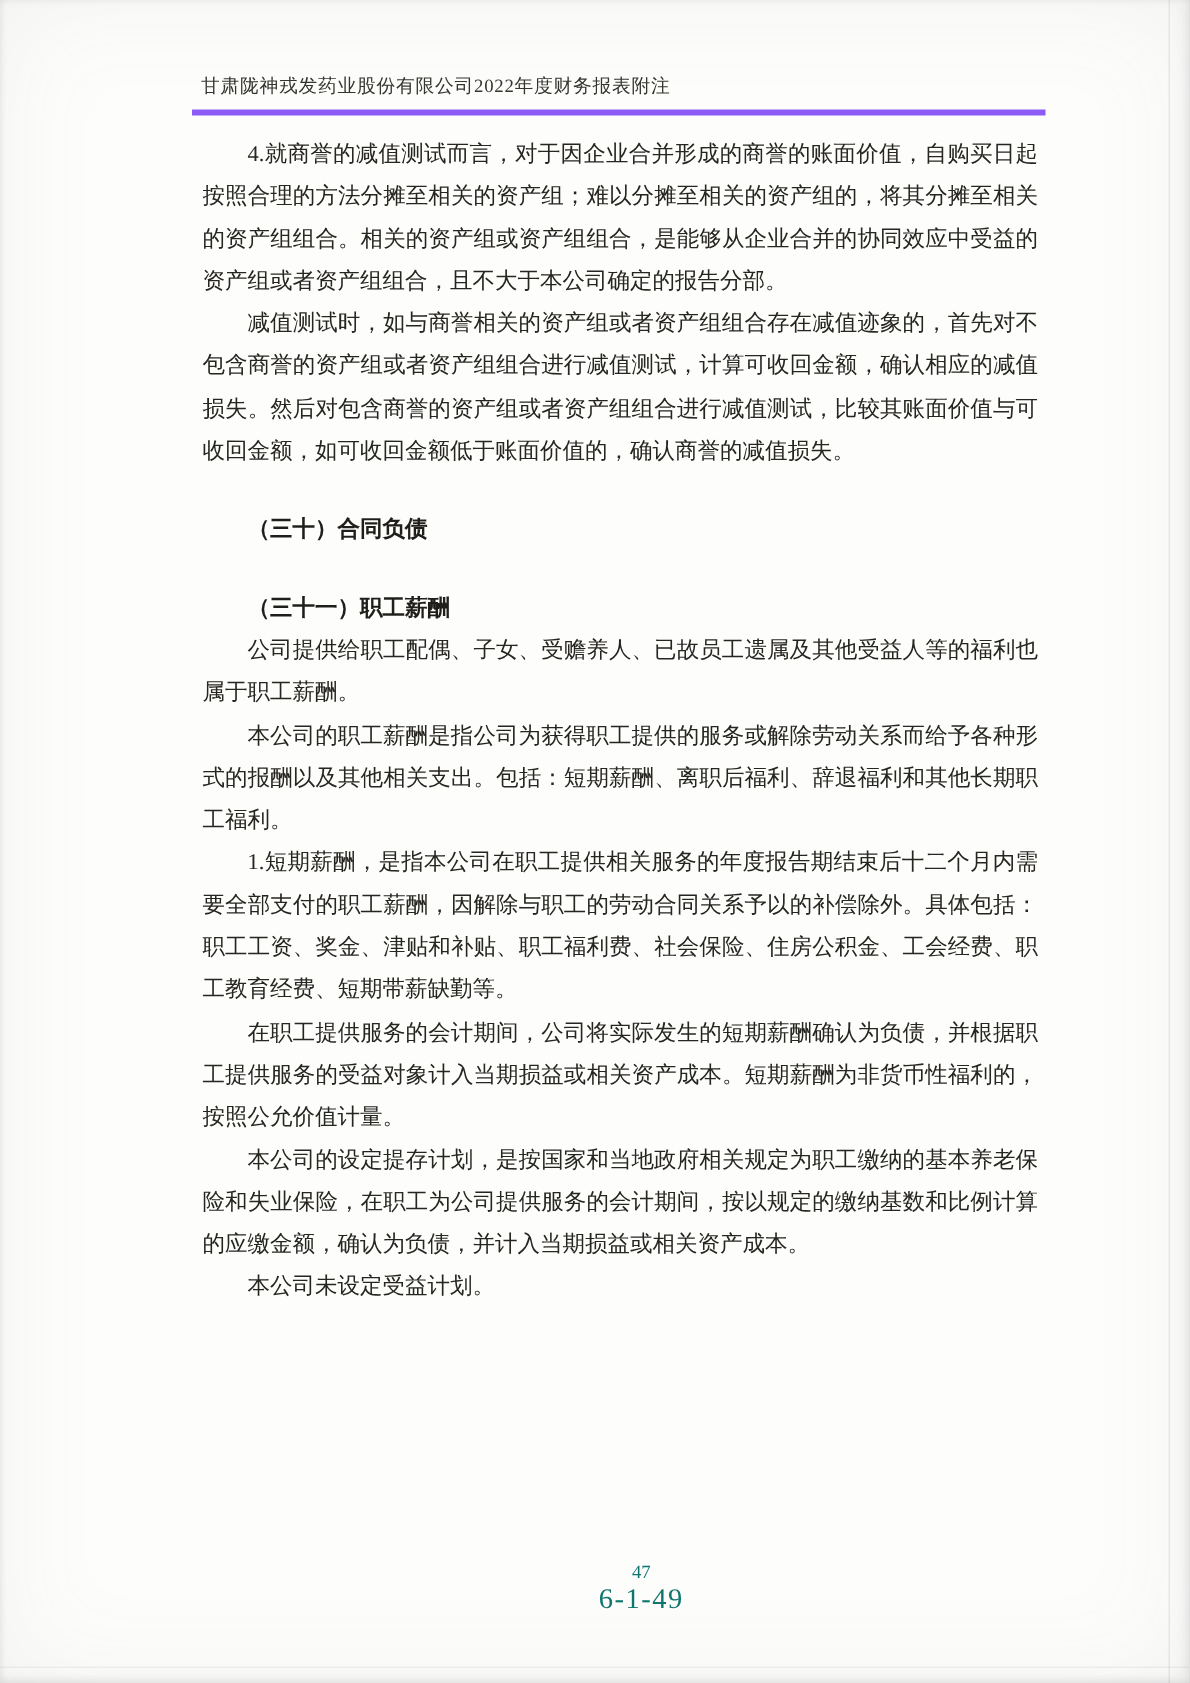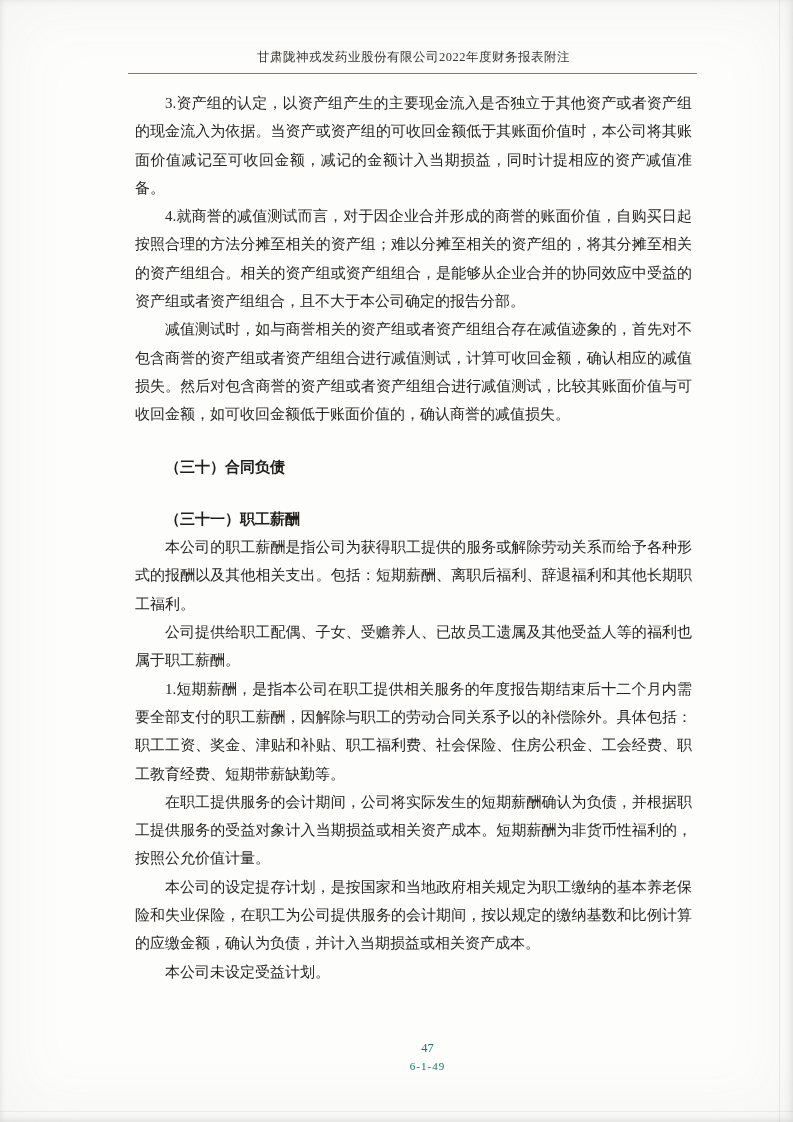--- a/index.html
+++ b/index.html
@@ -26,61 +26,60 @@
   }
   .scan::before {
     content: "";
     position: absolute; left: 0; bottom: 10px; width: 100%; height: 1px;
     background: rgba(0,0,0,0.05);
   }
   .page { position: absolute; inset: 0; }
 
   .doc-header {
     position: absolute; top: 49px; left: 128px; right: 96px;
-    display: flex; justify-content: center; align-items: flex-end;
+    display: flex; justify-content: flex-start; align-items: flex-end;
     font-size: 12.5px; color: #35342f;
     letter-spacing: 0.5px;
     padding: 0 4px 7px 6px;
-    border-bottom: 1px solid #8b5cf6;
+    border-bottom: 4px solid #8b5cf6;
   }
 
   .doc-body {
     position: absolute; top: 89px; left: 135px; width: 557px;
     font-size: 15px; line-height: 28.3px; color: #262520;
     text-align: justify;
   }
   .doc-body p { margin: 0; text-indent: 2em; }
   .doc-body p.heading { font-weight: bold; color: #1f1e1a; margin-top: 24px; }
 
   .doc-footer {
     position: absolute; top: 1040px; left: 135px; width: 585px;
     text-align: center; color: #0f766e;
   }
   .page-num { font-size: 12.5px; line-height: 17px; }
-  .doc-num  { font-size: 11px; line-height: 19px; letter-spacing: 1px; }
+  .doc-num  { font-size: 19px; line-height: 19px; letter-spacing: 1px; }
 </style>
 </head>
 <body>
 
 <div class="scan">
   <div class="page">
 
     <div class="doc-header">
       <span>甘肃陇神戎发药业股份有限公司</span>
       <span>2022年度财务报表附注</span>
     </div>
 
     <div class="doc-body">
-        <p>3.资产组的认定，以资产组产生的主要现金流入是否独立于其他资产或者资产组的现金流入为依据。当资产或资产组的可收回金额低于其账面价值时，本公司将其账面价值减记至可收回金额，减记的金额计入当期损益，同时计提相应的资产减值准备。</p>
         <p>4.就商誉的减值测试而言，对于因企业合并形成的商誉的账面价值，自购买日起按照合理的方法分摊至相关的资产组；难以分摊至相关的资产组的，将其分摊至相关的资产组组合。相关的资产组或资产组组合，是能够从企业合并的协同效应中受益的资产组或者资产组组合，且不大于本公司确定的报告分部。</p>
         <p>减值测试时，如与商誉相关的资产组或者资产组组合存在减值迹象的，首先对不包含商誉的资产组或者资产组组合进行减值测试，计算可收回金额，确认相应的减值损失。然后对包含商誉的资产组或者资产组组合进行减值测试，比较其账面价值与可收回金额，如可收回金额低于账面价值的，确认商誉的减值损失。</p>
         <p class="heading">（三十）合同负债</p>
         <p class="heading">（三十一）职工薪酬</p>
+        <p>公司提供给职工配偶、子女、受赡养人、已故员工遗属及其他受益人等的福利也属于职工薪酬。</p>
         <p>本公司的职工薪酬是指公司为获得职工提供的服务或解除劳动关系而给予各种形式的报酬以及其他相关支出。包括：短期薪酬、离职后福利、辞退福利和其他长期职工福利。</p>
-        <p>公司提供给职工配偶、子女、受赡养人、已故员工遗属及其他受益人等的福利也属于职工薪酬。</p>
         <p>1.短期薪酬，是指本公司在职工提供相关服务的年度报告期结束后十二个月内需要全部支付的职工薪酬，因解除与职工的劳动合同关系予以的补偿除外。具体包括：职工工资、奖金、津贴和补贴、职工福利费、社会保险、住房公积金、工会经费、职工教育经费、短期带薪缺勤等。</p>
         <p>在职工提供服务的会计期间，公司将实际发生的短期薪酬确认为负债，并根据职工提供服务的受益对象计入当期损益或相关资产成本。短期薪酬为非货币性福利的，按照公允价值计量。</p>
         <p>本公司的设定提存计划，是按国家和当地政府相关规定为职工缴纳的基本养老保险和失业保险，在职工为公司提供服务的会计期间，按以规定的缴纳基数和比例计算的应缴金额，确认为负债，并计入当期损益或相关资产成本。</p>
         <p>本公司未设定受益计划。</p>
       </div>
 
     <div class="doc-footer">
       <div class="page-num">47</div>
       <div class="doc-num">6-1-49</div>
     </div>

